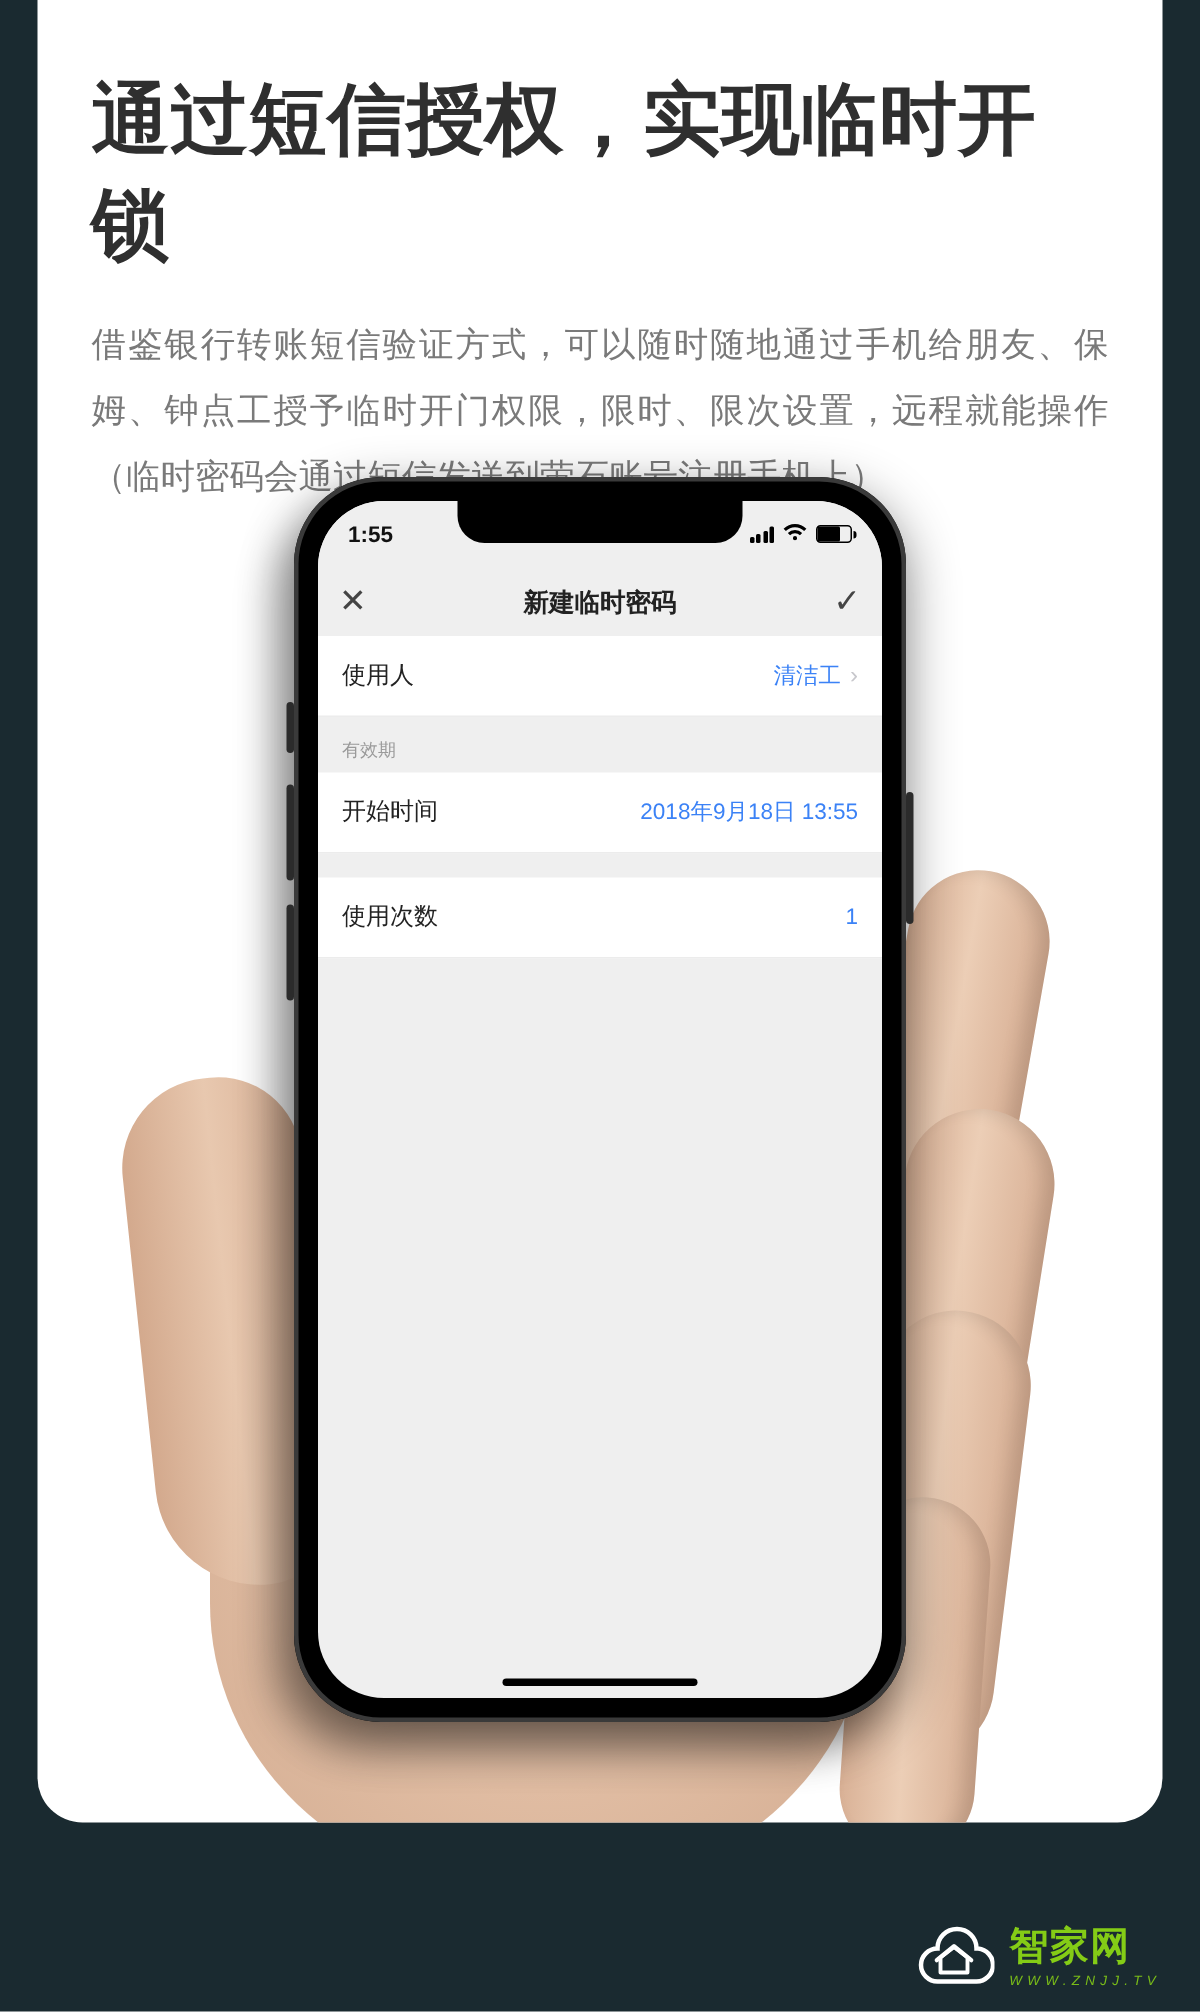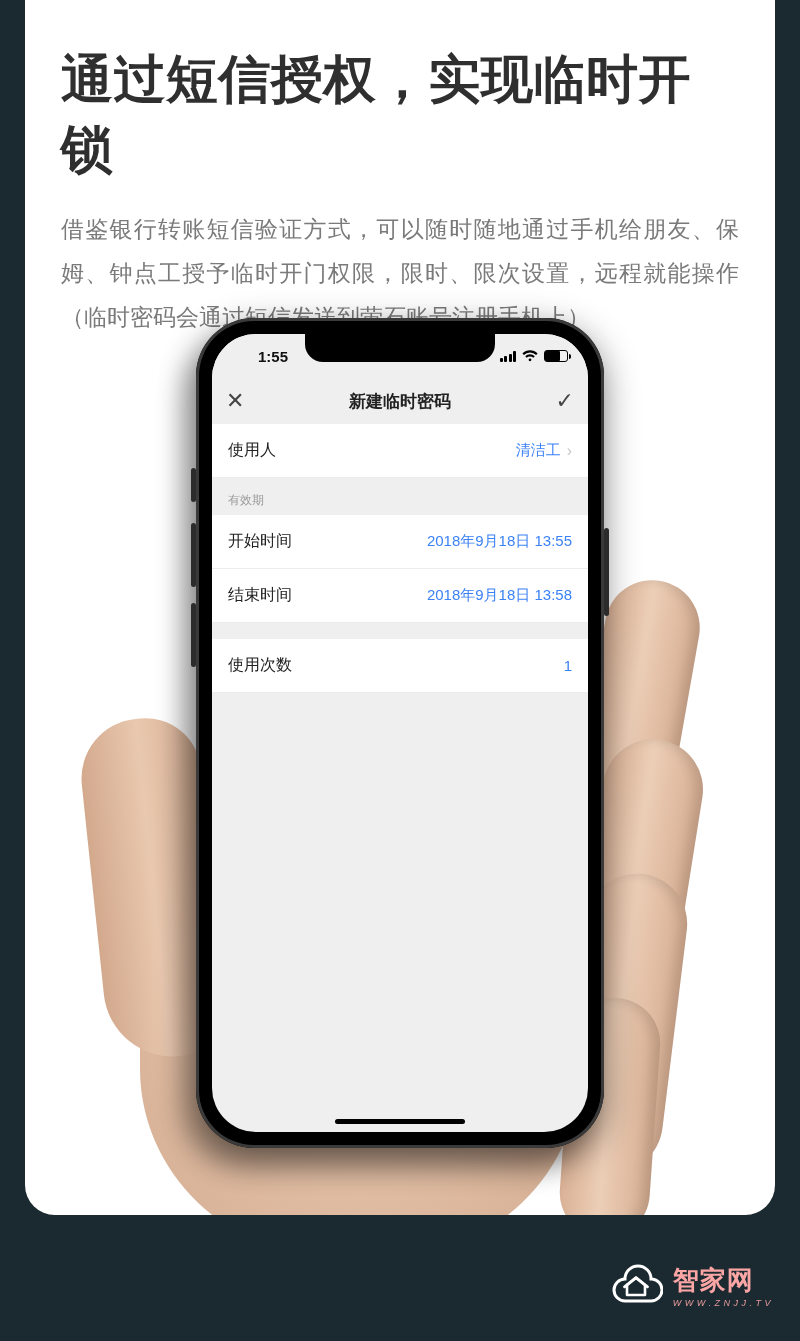--- a/index.html
+++ b/index.html
@@ -106,21 +106,21 @@
     position:relative;
     height:44px;
     background:#efefef;
     display:flex;
     align-items:center;
     padding:0 20px;
     font-size:15px;
     font-weight:600;
     color:#111;
   }
-  .statusbar .time { width:56px; text-align:right; }
+  .statusbar .time { width:56px; text-align:left; }
   .statusbar .right { margin-left:auto; display:flex; align-items:center; gap:6px;}
   .sig { display:flex; align-items:flex-end; gap:1.5px; height:11px;}
   .sig span{width:3px;background:#000;border-radius:1px;}
   .sig span:nth-child(1){height:4px}.sig span:nth-child(2){height:6px}
   .sig span:nth-child(3){height:8px}.sig span:nth-child(4){height:11px}
   .battery {
     width:24px;height:12px;border:1.4px solid #000;border-radius:3px;
     position:relative;
   }
   .battery::after{content:"";position:absolute;right:-4px;top:3px;width:2.5px;height:5px;background:#000;border-radius:0 2px 2px 0;}
@@ -156,23 +156,23 @@
     background:#efefef;
   }
   .gap {height:16px;background:#efefef;}
   .home-ind {
     position:absolute; bottom:8px; left:50%; transform:translateX(-50%);
     width:130px; height:5px; background:#000; border-radius:3px;
   }
   
   .watermark {
     position:absolute;
-    right:26px; bottom:33px;
-    display:flex; align-items:flex-start; gap:10px;
-    color:#fca5a5;
+    right:26px; bottom:16px;
+    display:flex; align-items:flex-end; gap:10px;
+    color:#84cc16;
   }
   .wm-text .cn{font-size:26px;font-weight:600;letter-spacing:1px;}
   .wm-text .en{font-size:9px;letter-spacing:3.5px;opacity:.9;font-style:italic;}
   .wm-icon svg{display:block;}
 </style>
 </head>
 <body>
 
 <div class="card">
   <h1 class="heading">通过短信授权，实现临时开锁</h1>
@@ -229,24 +229,20 @@
           <span class="chev">›</span>
         </div>
 
         <div class="section-lbl">有效期</div>
 
         <div class="row">
           <span class="lbl">开始时间</span>
           <span class="val">2018年9月18日 13:55</span>
         </div>
 
-        <div class="row">
-          <span class="lbl">结束时间</span>
-          <span class="val">2018年9月18日 13:58</span>
-        </div>
 
         <div class="gap"></div>
 
         <div class="row">
           <span class="lbl">使用次数</span>
           <span class="val">1</span>
         </div>
 
         <div class="home-ind"></div>
       </div>

